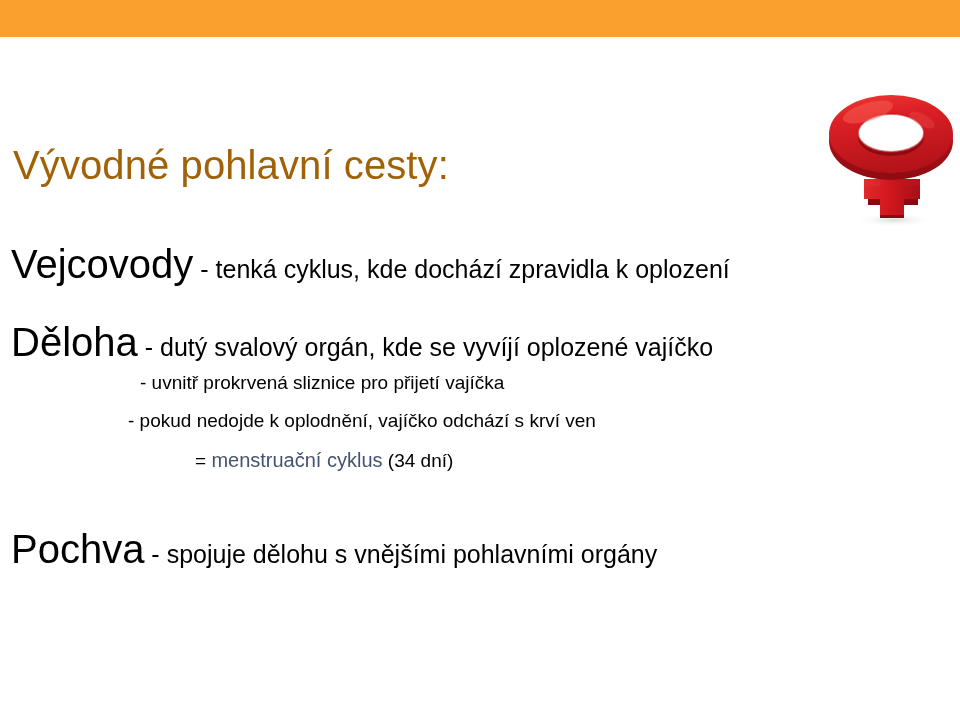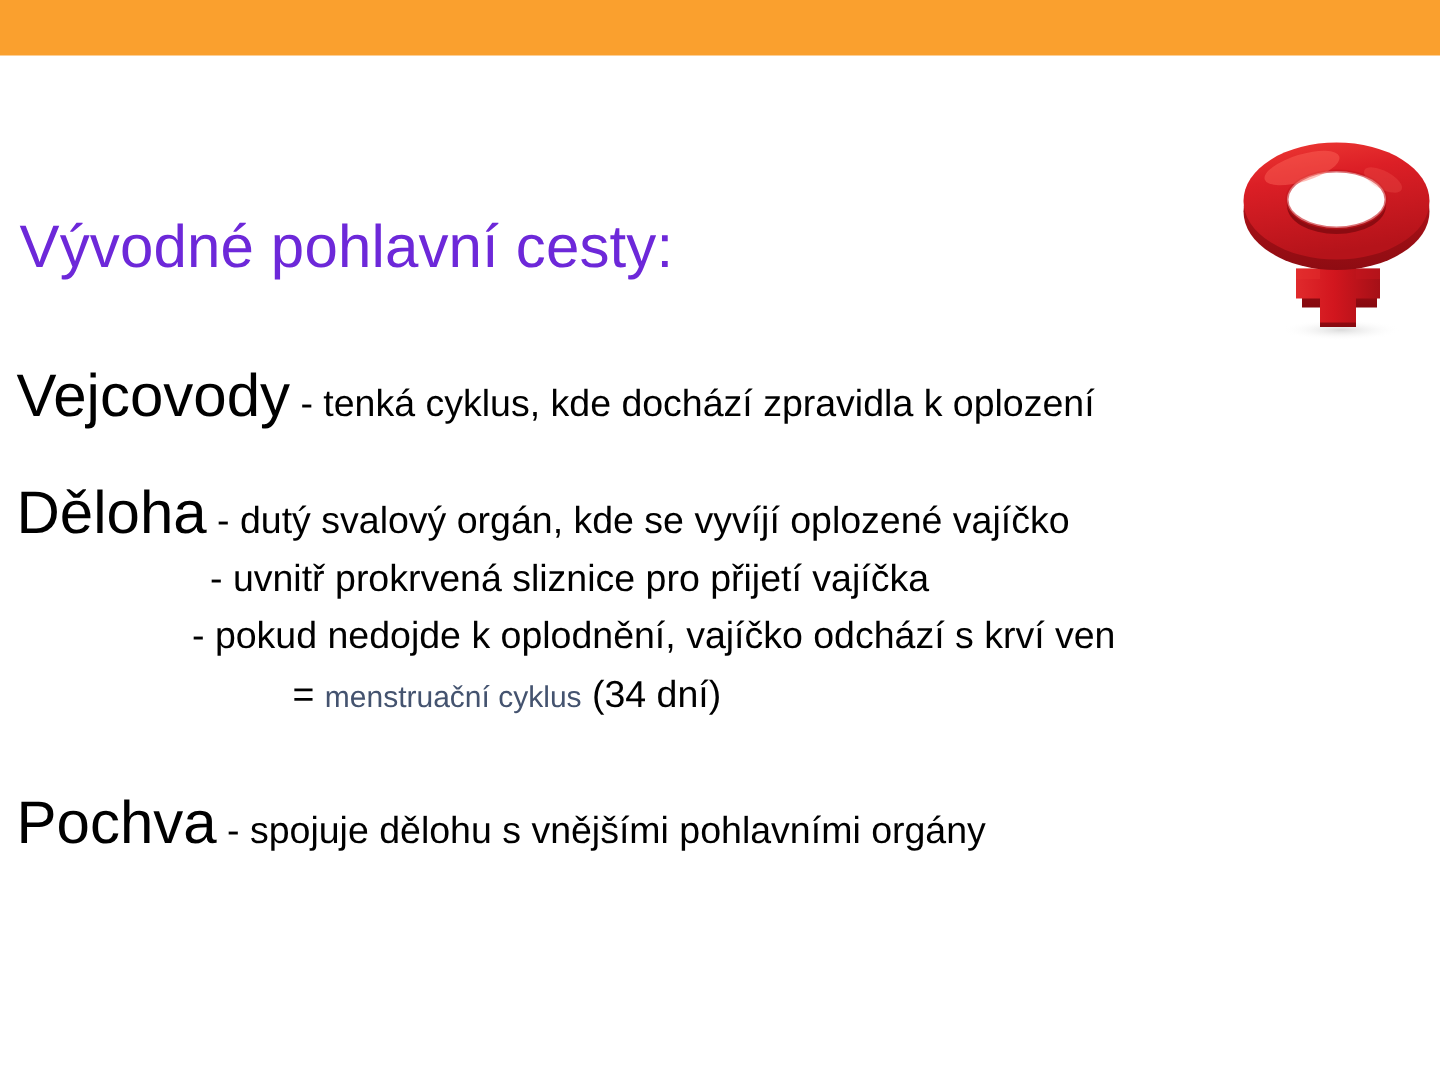--- a/index.html
+++ b/index.html
@@ -34,21 +34,21 @@
     width: 960px;
     height: 683px;
   }
 
   #slide-title {
     position: absolute;
     left: 13px;
     top: 105px;
     font-size: 40px;
     line-height: 46px;
-    color: #6d28d9;
+    color: #a16207;
     white-space: nowrap;
     letter-spacing: 0.1px;
   }
 
   #body-block {
     position: absolute;
     left: 0;
     top: 205px;
     width: 960px;
   }
@@ -59,21 +59,21 @@
     color: #000000;
   }
 
   .term {
     font-size: 40px;
   }
   .desc {
     font-size: 25px;
   }
   .plain {
-    font-size: 25px;
+    font-size: 19px;
   }
   .hl {
     font-size: 20px;
     color: #44536F;
   }
 
   
   #line-vejcovody  { position:absolute; left: 11px;  top: 0px;   }
   #line-deloha     { position:absolute; left: 11px;  top: 78px;  }
   #line-sliznice   { position:absolute; left: 140px; top: 130px; }

